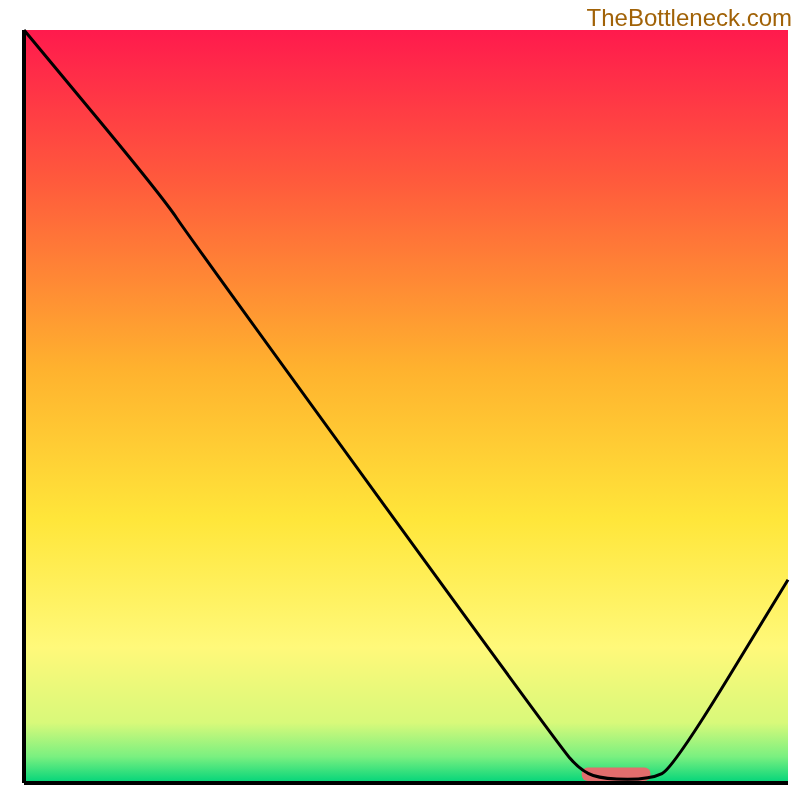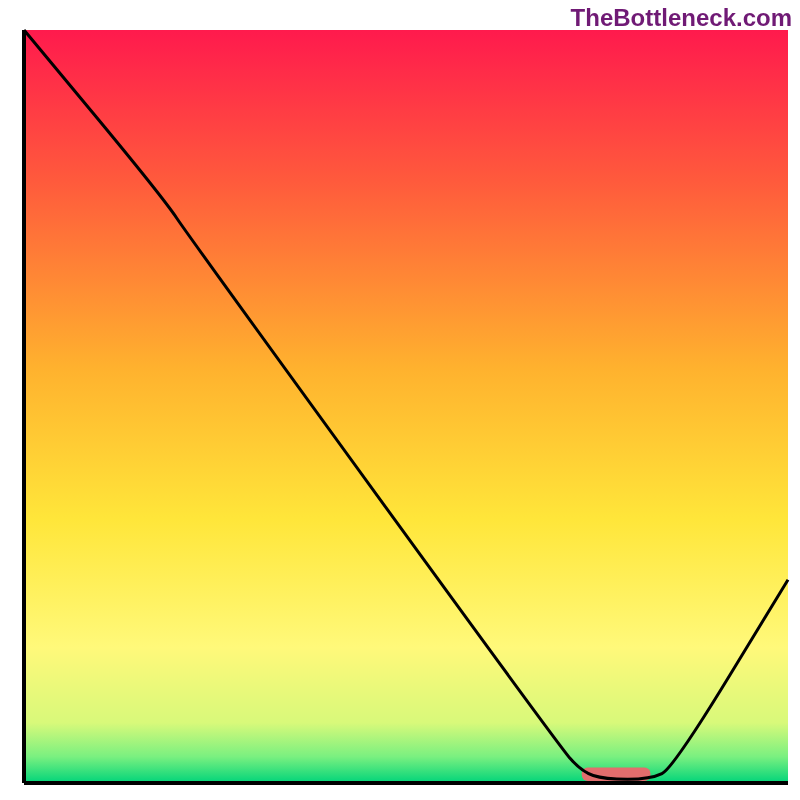--- a/index.html
+++ b/index.html
@@ -13,22 +13,22 @@
   .chart-container {
     position: relative;
     width: 800px;
     height: 800px;
   }
   .watermark {
     position: absolute;
     top: 4px;
     right: 8px;
     font-size: 24px;
-    font-weight: bold;
-    color: #701a75;
+    font-weight: normal;
+    color: #a16207;
     z-index: 10;
   }
   svg {
     display: block;
   }
 </style>
 </head>
 <body>
 
 <div class="chart-container">

